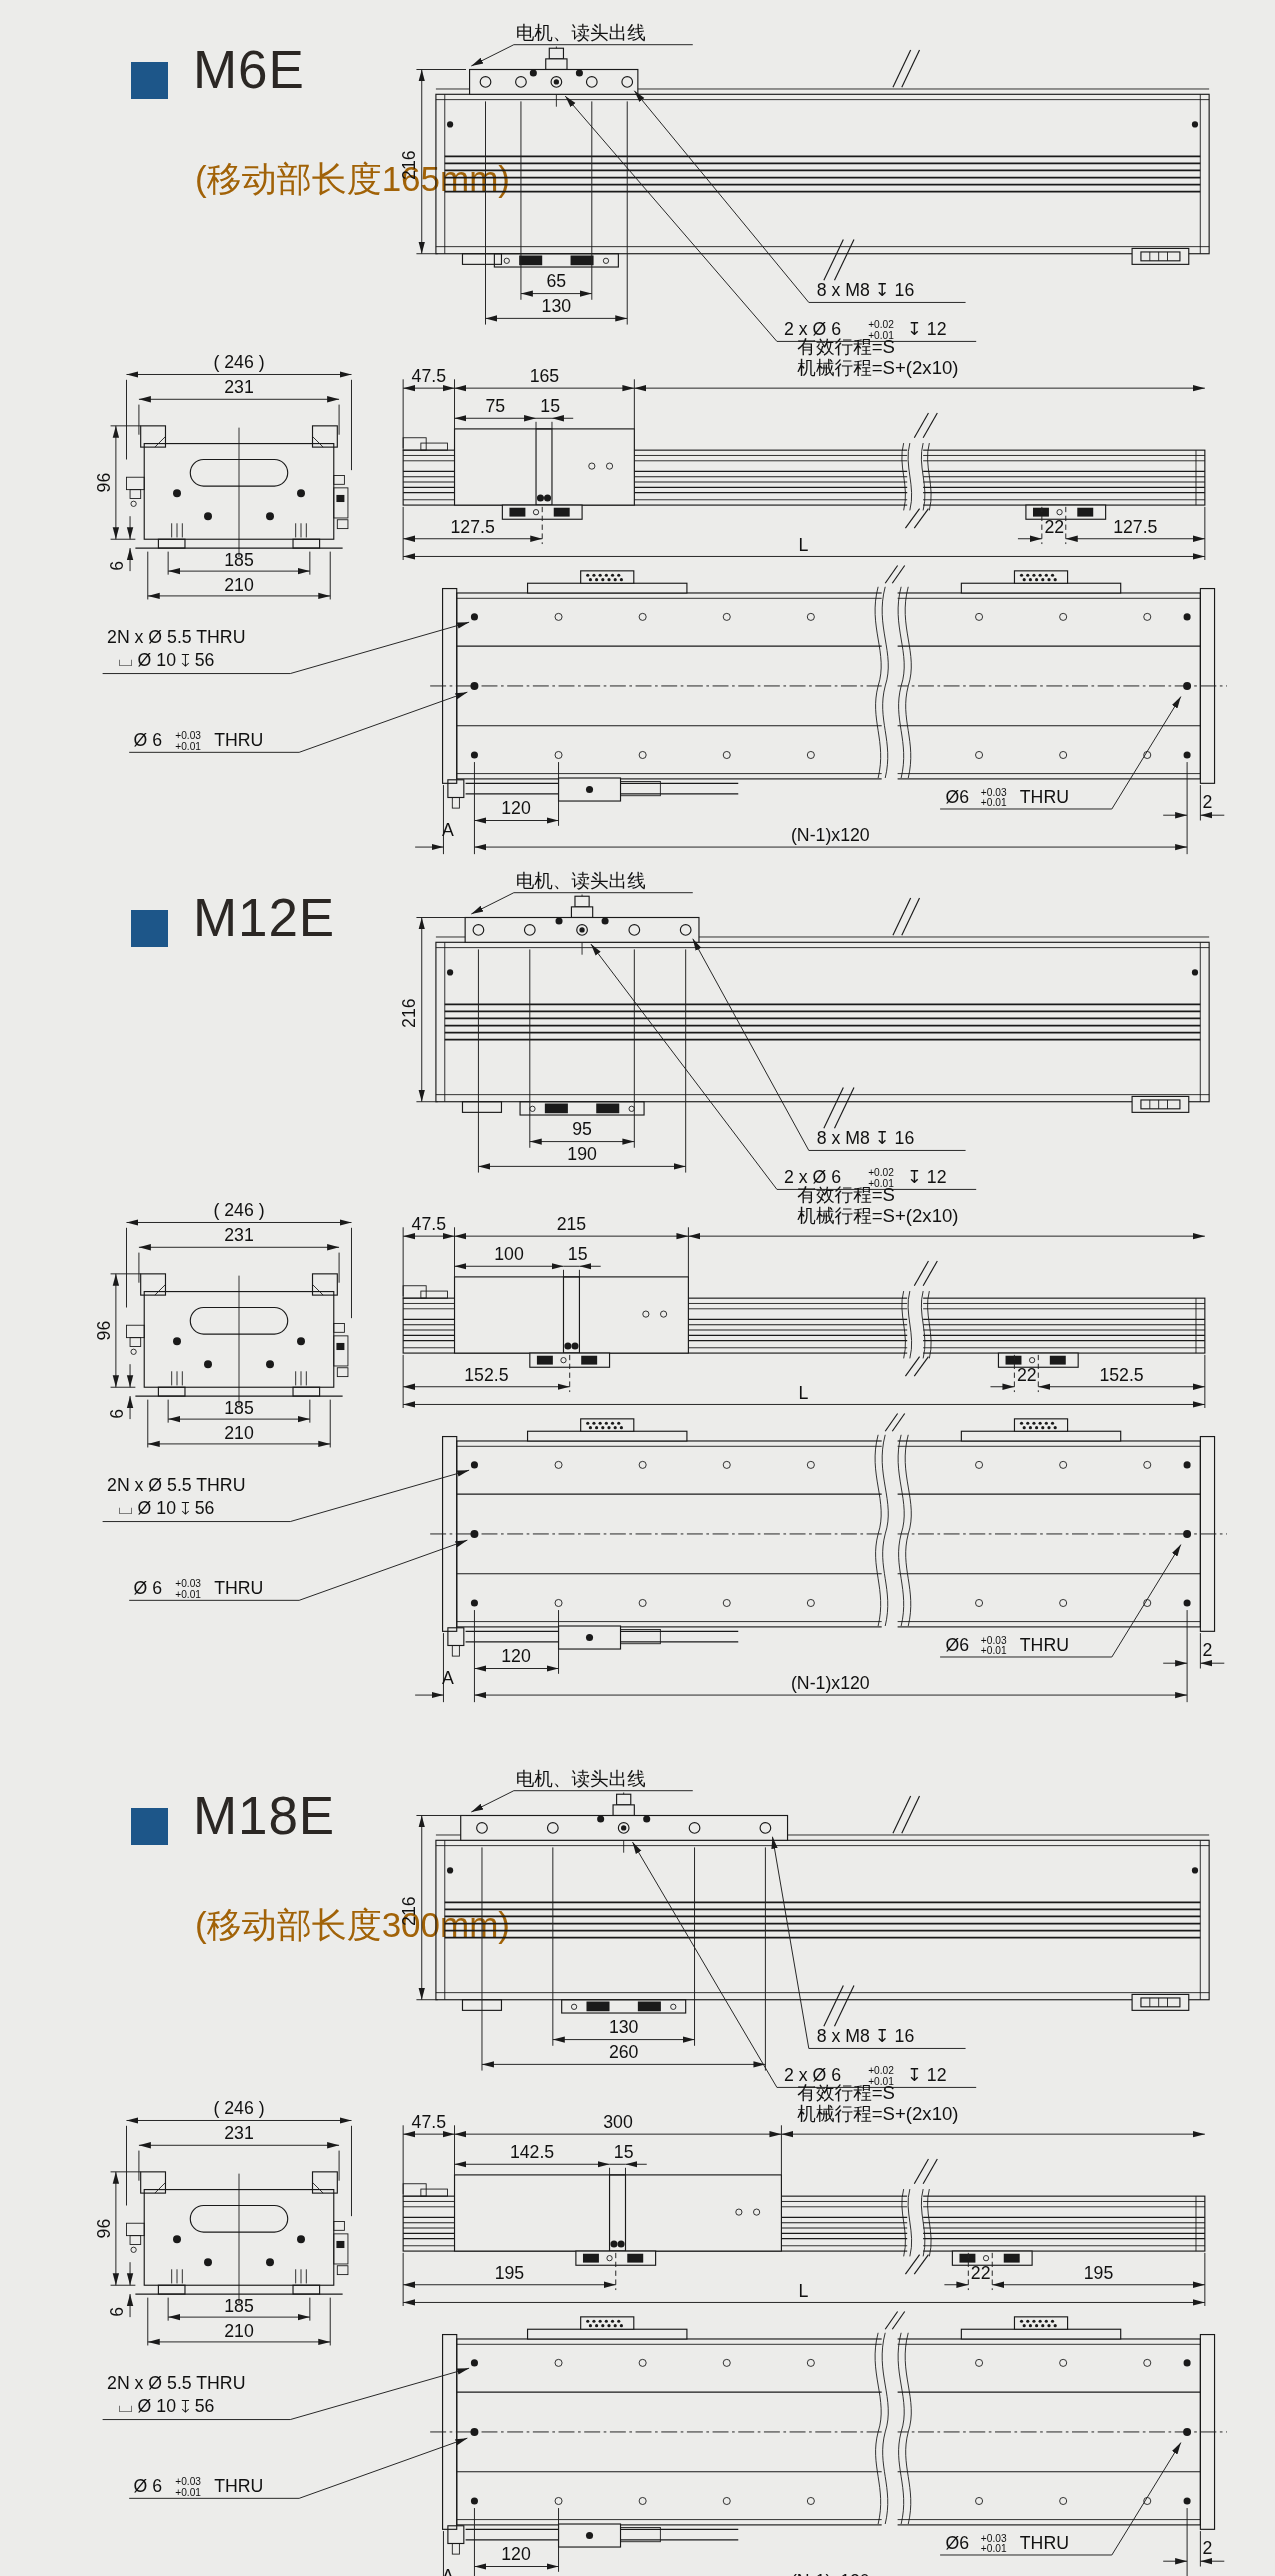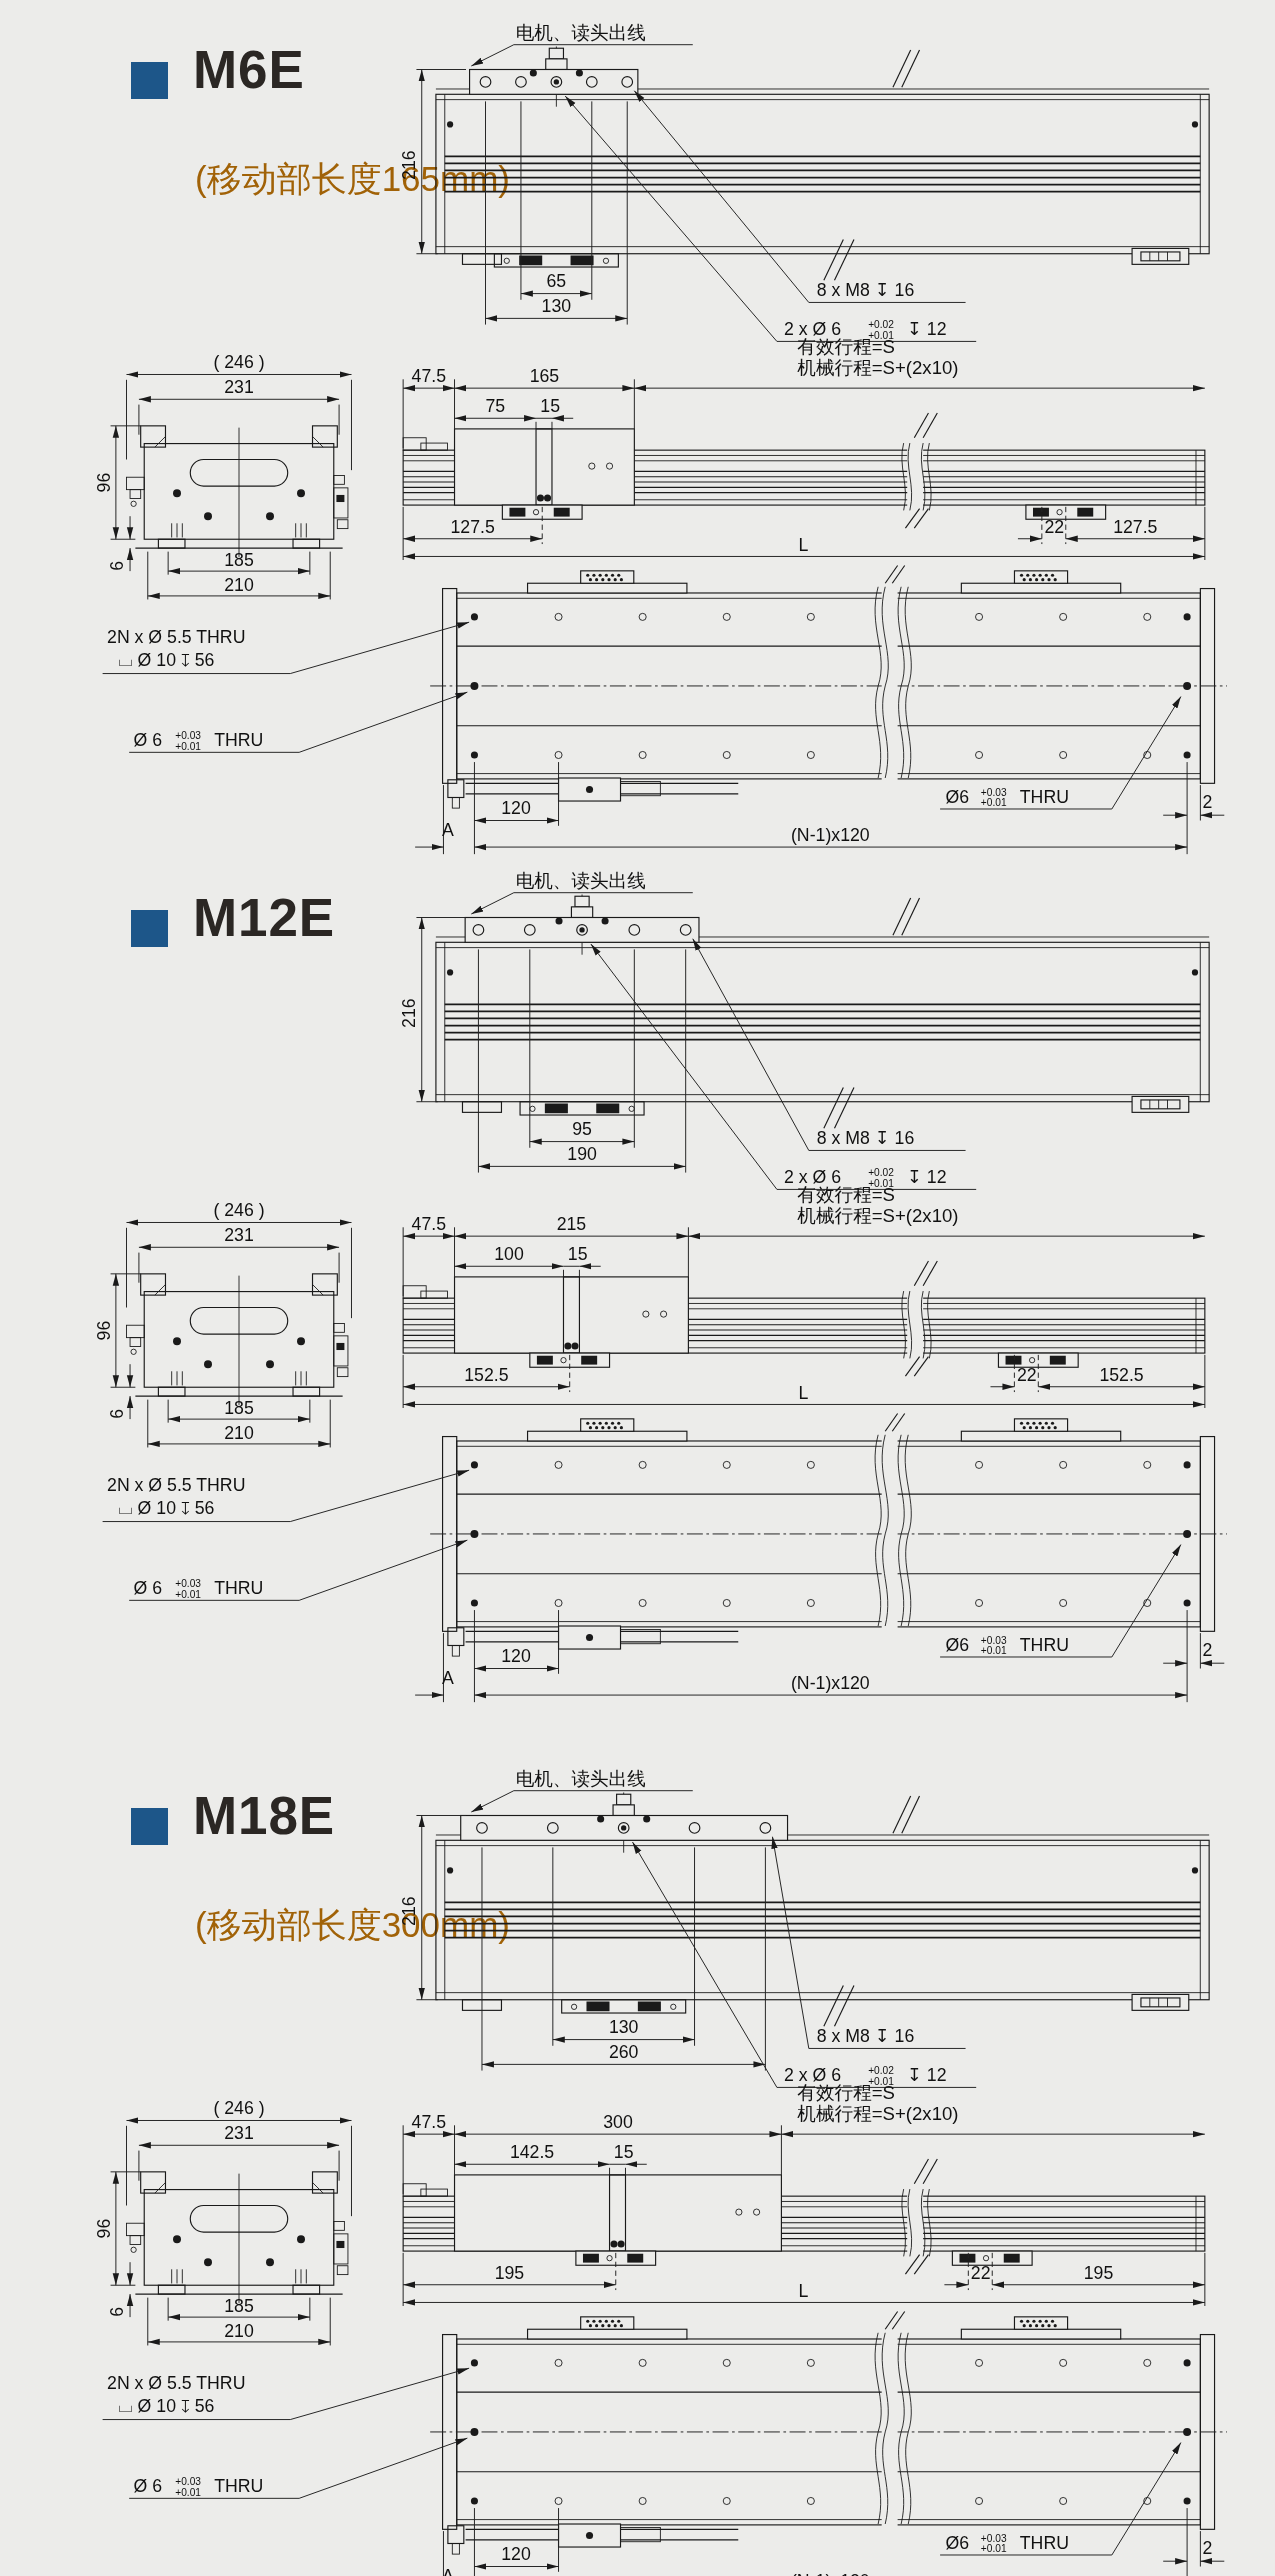--- a/index.html
+++ b/index.html
@@ -1,20 +1,20 @@
 <!DOCTYPE html>
 <html style="font-size:14px"><head>
 <meta charset="utf-8">
 <style>
   html,body{margin:0;padding:0;}
   .page{position:relative;width:1276px;height:2576px;background:#ececea;overflow:hidden;
         font-family:"Liberation Sans",sans-serif;}
   .model{position:absolute;left:0;width:1276px;height:842px;}
   .bullet{position:absolute;left:131px;top:37px;width:37px;height:37px;background:#1d5689;}
-  .title{position:absolute;left:193px;top:14px;margin:0;font-size:53px;font-weight:bold;
+  .title{position:absolute;left:193px;top:14px;margin:0;font-size:53px;font-weight:normal;
          color:#2b2724;letter-spacing:0.9px;}
   .subtitle{position:absolute;left:195px;top:131px;margin:0;font-size:35px;color:#a16207;}
   svg{position:absolute;overflow:visible;}
   .d1{left:381px;top:0;}
   .d2{left:381px;top:308px;}
   .dend{left:84px;top:321px;}
   .d3{left:49px;top:537px;}
   .ln{stroke:#1a1a1a;stroke-width:1.3;fill:none;}
   .thin{stroke-width:1;}
   .thk{stroke-width:2;}

